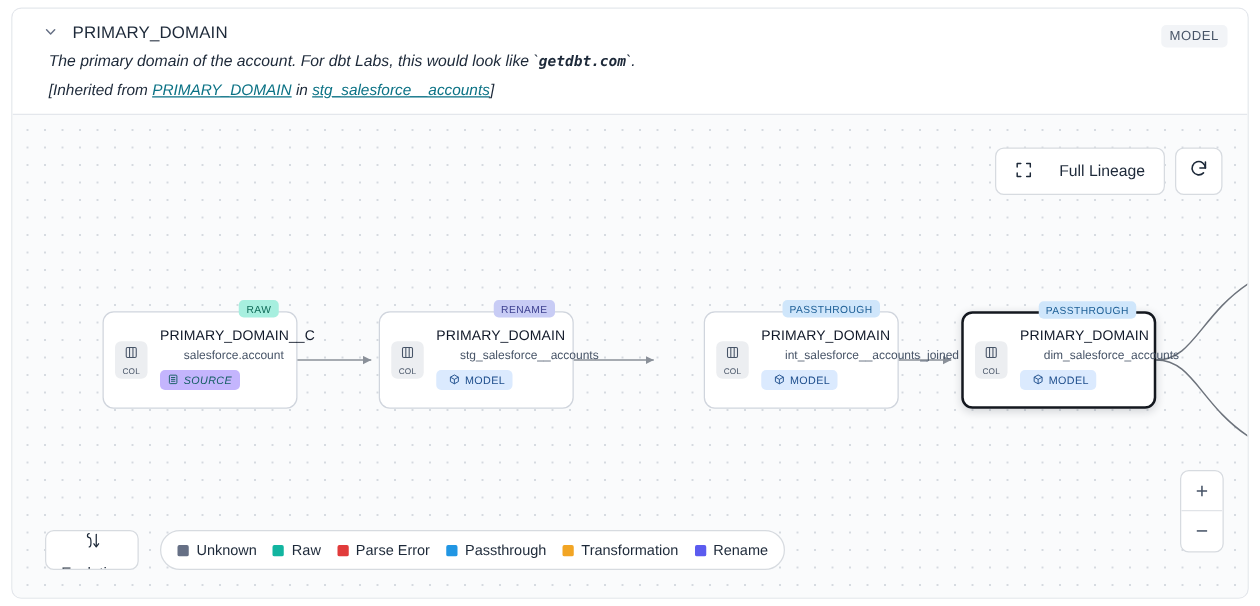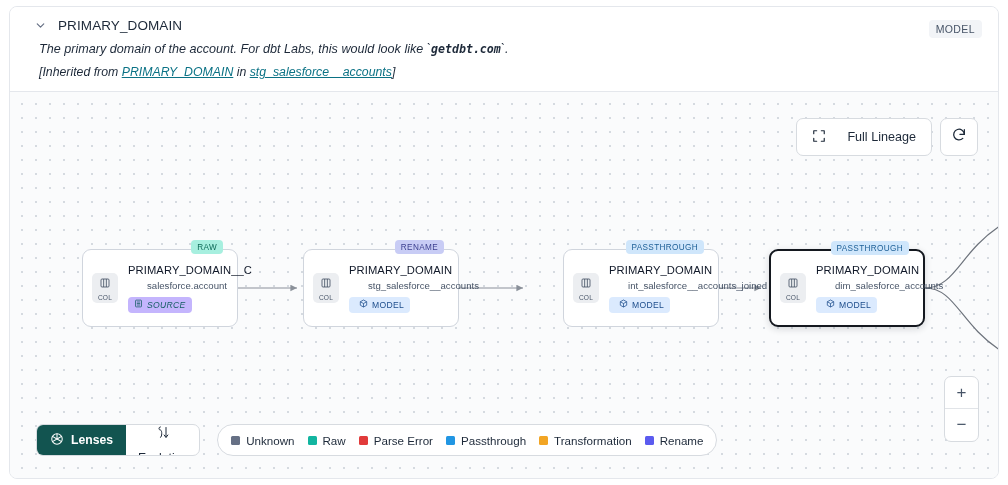--- a/index.html
+++ b/index.html
@@ -378,31 +378,20 @@
         </div>
       </div>
 
     <div class="zoomctl">
       <div>+</div>
       <div>−</div>
     </div>
 
     <div class="bottom">
       <div class="seg">
-        <div class="seg-lenses">
-          <span>
-            <svg width="14" height="14" viewBox="0 0 24 24" fill="none" stroke="#ffffff" stroke-width="1.8">
-              <circle cx="12" cy="12" r="9"></circle>
-                <path d="M12 3 L12 12 L19.8 16.5"></path>
-              <path d="M4.2 16.5 L12 12 L4.2 7.5"></path>
-                <path d="M19.8 7.5 L12 12"></path>
-            </svg>
-          </span>
-          <span>Lenses</span>
-        </div>
         <div class="seg-evo">
           <span>
             <svg width="15" height="15" viewBox="0 0 24 24" fill="none" stroke="#1d2939" stroke-width="1.6" stroke-linecap="round" stroke-linejoin="round">
               <path d="M7 3 C4 3 4 8 7 8 C10 8 10 20 7 20"></path>
               <path d="M16 4 L16 19"></path>
                 <polyline points="13 16 16 20 19 16"></polyline>
             </svg>
           </span>
           <span>Evolution</span>
           <span>

